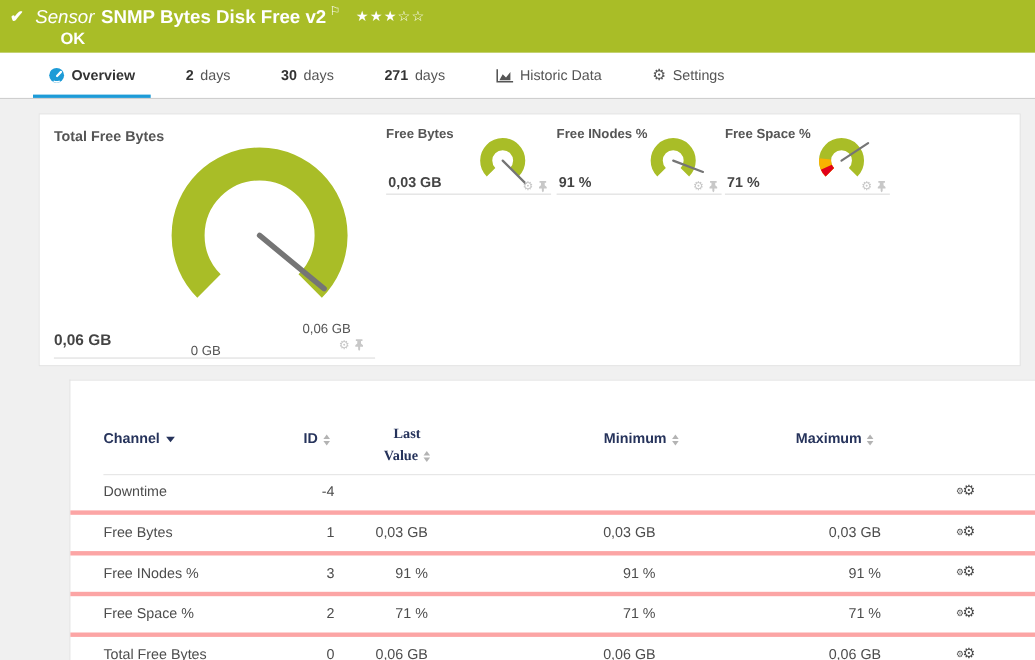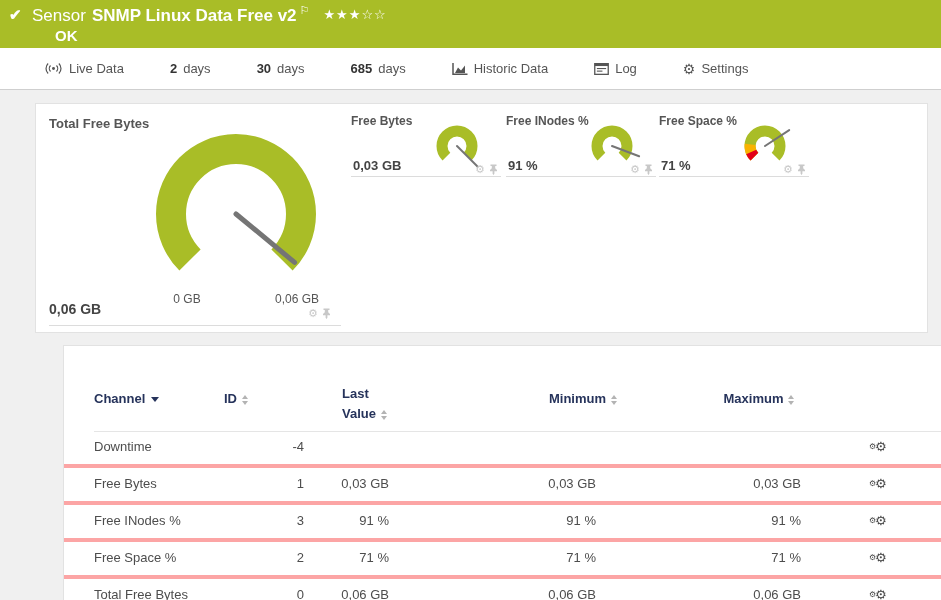--- a/index.html
+++ b/index.html
@@ -1,21 +1,21 @@
 <!DOCTYPE html>
 <html><head>
 <meta charset="utf-8">
 <style>
   html,body{margin:0;padding:0;width:941px;height:600px;overflow:hidden;
     background:#f0f0f0;font-family:"Liberation Sans",sans-serif;}
   
   .sensor-bar{position:absolute;left:0;top:0;width:941px;height:48px;background:#a9bd27;color:#fff;}
   .sensor-check{position:absolute;left:9px;top:6px;font-size:15px;font-weight:bold;}
   .sensor-line{position:absolute;left:32px;top:4px;font-size:17px;white-space:nowrap;}
-  .sensor-kind{margin-right:6px;}
+  .sensor-kind{font-style:italic;margin-right:6px;}
   .sensor-name{font-weight:bold;}
   .sensor-flag{font-size:11px;vertical-align:super;margin-left:3px;}
   .sensor-stars{font-size:13px;margin-left:14px;letter-spacing:1px;vertical-align:2px;}
   .sensor-status{position:absolute;left:55px;top:27px;font-size:15px;font-weight:bold;}
   
   .tabbar{position:absolute;left:0;top:48px;width:941px;height:42px;background:#fff;
     border-bottom:1px solid #cfcfcf;display:flex;align-items:stretch;padding-left:30px;box-sizing:border-box;}
   .tab{display:flex;align-items:center;gap:6px;padding:3px 14px 0 14px;margin-right:18px;
     font-size:13px;color:#555;cursor:pointer;border-bottom:3px solid transparent;box-sizing:border-box;white-space:nowrap;}
   .tab.active{border-bottom-color:#1d9bd7;}
@@ -25,39 +25,39 @@
   .tab-icon svg{display:block;}
   .gear-glyph{font-size:14px;color:#555;font-family:"DejaVu Sans",sans-serif;}
   
   .panel{position:absolute;background:#fff;border:1px solid #e2e2e2;box-sizing:border-box;}
   #gauge-panel{left:35px;top:103px;width:893px;height:230px;}
   #table-panel{left:27px;top:345px;width:893px;height:255px;border-bottom:none;margin-left:36px;}
   
   .main-title{position:absolute;left:13px;top:12px;font-size:13px;font-weight:bold;color:#555;}
   #main-gauge{position:absolute;left:112px;top:28px;}
   .scale-label{position:absolute;top:188px;width:60px;text-align:center;font-size:12px;color:#555;}
-  #scale-min{left:121px;} #scale-max{left:231px;}
+  #scale-min{left:121px;margin-top:20px;} #scale-max{left:231px;}
   .main-value{position:absolute;left:13px;top:197px;font-size:14px;font-weight:bold;color:#444;}
   .main-underline{position:absolute;left:13px;top:221px;width:292px;height:1px;background:#dcdcdc;}
   .corner-icons{position:absolute;display:inline-flex;align-items:center;gap:4px;color:#c8c8c8;}
   #main-corner{left:272px;top:203px;}
   .gear-sm{font-size:11px;font-family:"DejaVu Sans",sans-serif;cursor:pointer;}
   .pin-sm{display:inline-flex;cursor:pointer;}
   
   .mini{position:absolute;top:0;width:150px;height:80px;}
   .mini-title{position:absolute;left:0;top:10px;font-size:12px;font-weight:bold;color:#555;}
   .mini-gauge{position:absolute;left:82px;top:16px;}
   .mini-value{position:absolute;left:2px;top:54px;font-size:13px;font-weight:bold;color:#444;}
   .mini .corner-icons{left:124px;top:59px;}
   .mini-underline{position:absolute;left:0;top:72px;width:150px;height:1px;background:#dcdcdc;}
   
   .th{position:absolute;top:45px;font-size:13px;font-weight:bold;color:#26335b;cursor:pointer;}
   .th-channel{left:30px;}
-  .th-id{left:160px;width:76px;text-align:left;}
-  .th-last{left:278px;width:56px;text-align:left;top:38px;line-height:20px;}
+  .th-id{left:160px;width:76px;text-align:right;}
+  .th-last{left:278px;width:56px;text-align:center;top:38px;line-height:20px;font-family:Liberation Serif, serif;}
   .th-min{left:433px;width:120px;text-align:right;}
   .th-max{left:635px;width:120px;text-align:center;}
   .sort{display:inline-block;vertical-align:middle;margin-left:5px;}
   .sort span{display:block;width:0;height:0;border-left:3.5px solid transparent;border-right:3.5px solid transparent;}
   .sort .up{border-bottom:4px solid #b3b3b3;margin-bottom:2px;}
   .sort .dn{border-top:4px solid #b3b3b3;}
   .arrow-desc{display:inline-block;vertical-align:middle;margin-left:6px;width:0;height:0;
     border-left:4px solid transparent;border-right:4px solid transparent;border-top:5px solid #26335b;}
   .thead-divider{position:absolute;left:30px;top:85px;width:855px;height:1px;background:#e5e5e5;}
   #rows{position:absolute;left:0;top:85px;width:893px;}
@@ -69,82 +69,68 @@
   .gearpair{left:805px;width:20px;height:33px;cursor:pointer;color:#4a4a4a;font-family:"DejaVu Sans",sans-serif;}
   .g-big{position:absolute;left:6px;top:-4px;font-size:13px;}
   .g-small{position:absolute;left:0px;top:4px;font-size:8px;}
 </style>
 </head>
 <body>
 
 <div class="sensor-bar">
   <span class="sensor-check">✔</span>
   <div class="sensor-line">
-    <span class="sensor-kind">Sensor</span><span class="sensor-name">SNMP Linux Data Free v2</span><span class="sensor-flag">⚐</span><span class="sensor-stars">★★★☆☆</span>
+    <span class="sensor-kind">Sensor</span><span class="sensor-name">SNMP Bytes Disk Free v2</span><span class="sensor-flag">⚐</span><span class="sensor-stars">★★★☆☆</span>
   </div>
   <span class="sensor-status">OK</span>
 </div>
 
 <div class="tabbar">
-
-  <div class="tab">
+  <div class="tab active">
     <span class="tab-icon">
-        <svg width="19" height="13" viewBox="0 0 20 14" fill="none" stroke="#555" stroke-width="1.3">
-          <circle cx="10" cy="7" r="1.6" fill="#555" stroke="none"></circle>
-          <path d="M6.8 3.8 A4.6 4.6 0 0 0 6.8 10.2"></path>
-          <path d="M4.2 1.6 A7.6 7.6 0 0 0 4.2 12.4"></path>
-          <path d="M13.2 3.8 A4.6 4.6 0 0 1 13.2 10.2"></path>
-          <path d="M15.8 1.6 A7.6 7.6 0 0 1 15.8 12.4"></path>
+        <svg width="15" height="15" viewBox="0 0 16 16">
+          <circle cx="8" cy="8" r="7.2" fill="#1d9bd7"></circle>
+          <path d="M8.4 8.6 L12.2 4.6" stroke="#fff" stroke-width="2.2" stroke-linecap="round"></path>
+          <path d="M5 13.6 A7.2 7.2 0 0 0 11 13.6" stroke="#fff" stroke-width="1.6" fill="none"></path>
         </svg>
       </span>
 
-    <span class="tab-label">Live Data</span>
-  </div>
+    <span class="tab-label">Overview</span>
+  </div>
+
 
   <div class="tab">
 
     <span class="tab-num">2</span>
     <span class="tab-label">days</span>
   </div>
 
   <div class="tab">
 
     <span class="tab-num">30</span>
     <span class="tab-label">days</span>
   </div>
 
   <div class="tab">
 
-    <span class="tab-num">685</span>
+    <span class="tab-num">271</span>
     <span class="tab-label">days</span>
   </div>
 
   <div class="tab">
     <span class="tab-icon">
         <svg width="16" height="14" viewBox="0 0 16 14">
           <path d="M1 1 V12.3 H15.5" stroke="#555" stroke-width="1.5" fill="none"></path>
           <path d="M3 11 L6 5.5 L9 8.5 L13 3.5 L13 11 Z" fill="#555"></path>
         </svg>
       </span>
 
     <span class="tab-label">Historic Data</span>
   </div>
 
-  <div class="tab">
-    <span class="tab-icon">
-        <svg width="15" height="12" viewBox="0 0 16 13">
-          <rect x="0.7" y="0.7" width="14.6" height="11.6" fill="none" stroke="#555" stroke-width="1.4"></rect>
-          <rect x="0.7" y="0.7" width="14.6" height="2.6" fill="#555"></rect>
-          <line x1="3" y1="6" x2="13" y2="6" stroke="#555" stroke-width="1.2"></line>
-          <line x1="3" y1="8.8" x2="9" y2="8.8" stroke="#555" stroke-width="1.2"></line>
-        </svg>
-      </span>
-
-    <span class="tab-label">Log</span>
-  </div>
 
   <div class="tab">
     <span class="tab-icon">
         <span class="gear-glyph">⚙</span>
       </span>
 
     <span class="tab-label">Settings</span>
   </div>
 </div>
 

